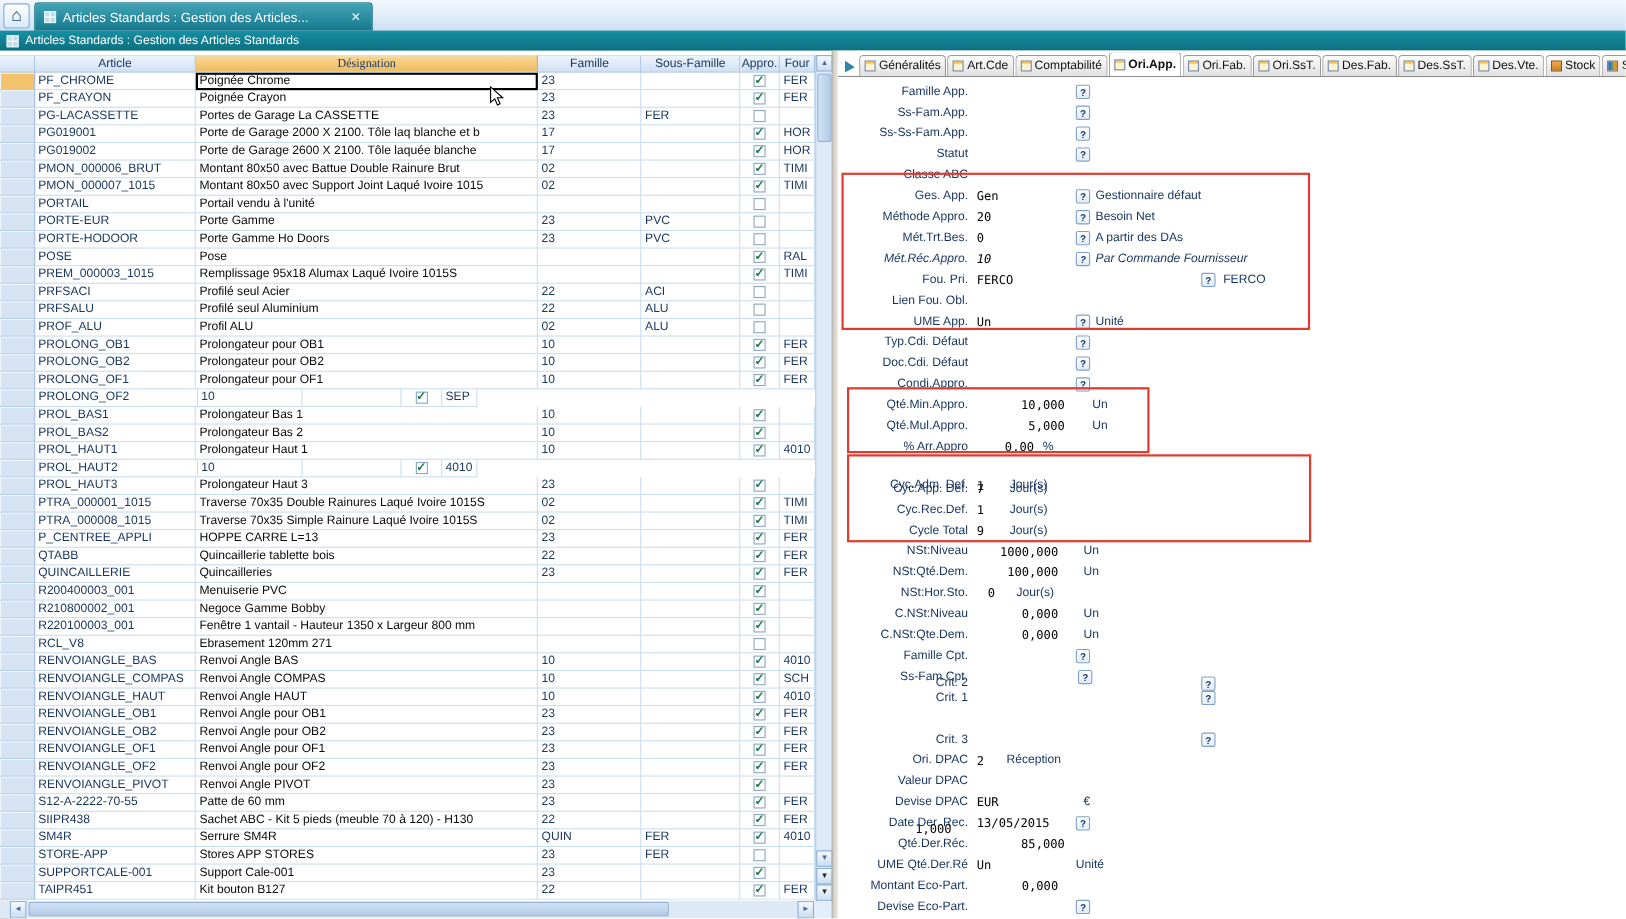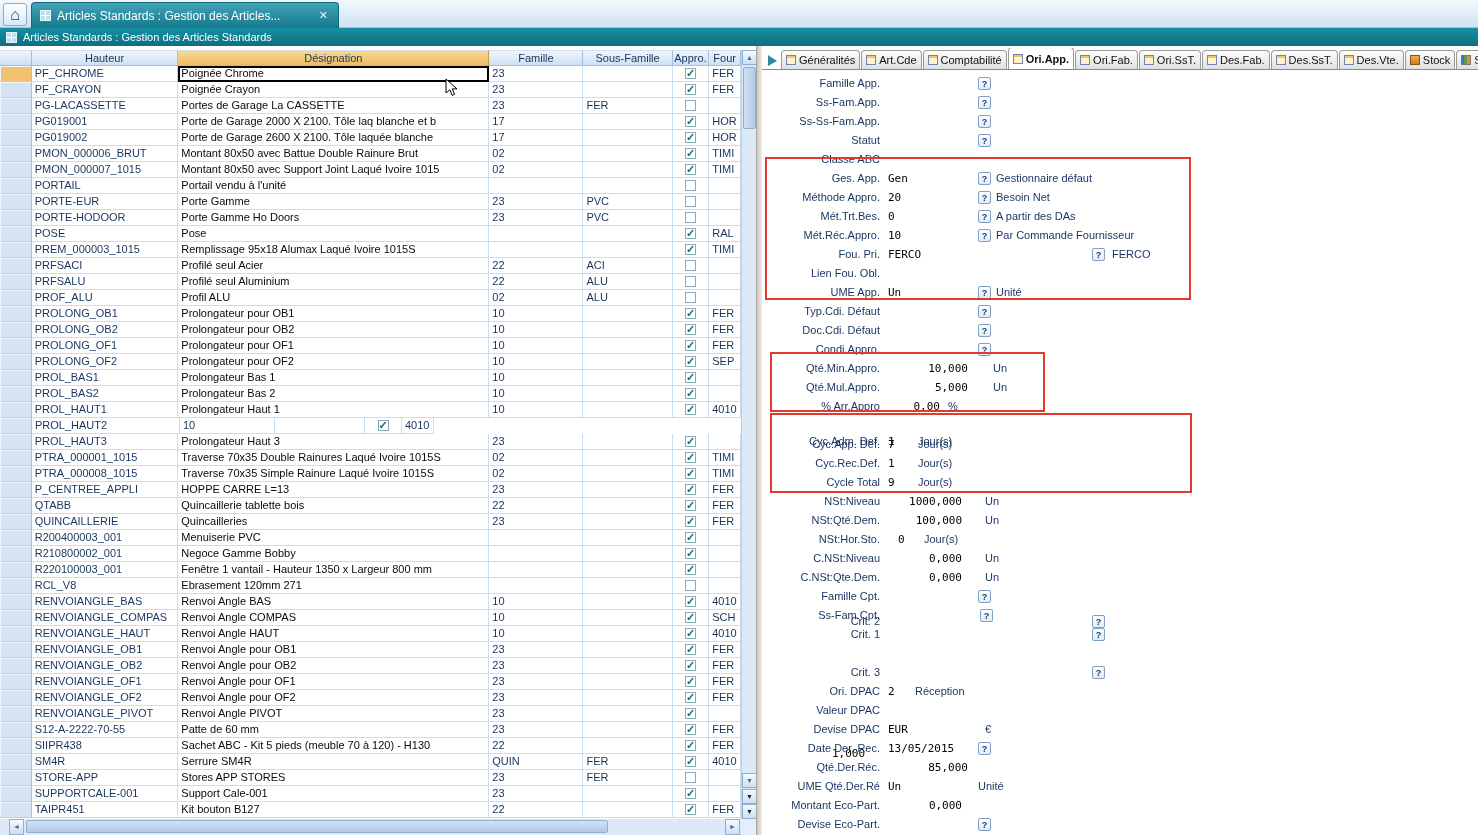--- a/index.html
+++ b/index.html
@@ -28,21 +28,21 @@
               background:linear-gradient(#1590a2,#0d6f80); color:#fff; display:flex;
               align-items:center; gap:6px; padding:0 6px; font-size:11px; }
 
   
   #table { position:absolute; left:0; top:50px; width:741px; height:768px; background:#fff; }
   #thead { display:flex; height:16px; }
   .hcell { font-size:11px; color:#17355e; text-align:center; line-height:15px;
            background:linear-gradient(#eff5fc,#cfe0f3); border-right:1px solid #a4c0de;
            border-bottom:1px solid #a4c0de; border-top:1px solid #cfe0f0;
            overflow:hidden; white-space:nowrap; }
-  .hcell.hdes { background:linear-gradient(#f8d794,#efbc62); border-right:1px solid #c79a46; }
+  .hcell.hdes { background:linear-gradient(#f8d794,#efbc62); border-right:1px solid #c79a46;font-family:Liberation Serif, serif; }
   .w-sel,.c-sel { width:32px; }
   .w-art,.c-art { width:148px; }
   .w-des,.c-des { width:314px; }
   .w-fam,.c-fam { width:95px; }
   .w-sf,.c-sf   { width:90px; }
   .w-ck,.c-ck   { width:37px; }
   .w-fo,.c-fo   { width:32px; }
   #tbody { height:752px; overflow:hidden; }
   .trow { display:flex; height:16px; background:#fff; }
   .tcell { font-size:11px; line-height:15px; border-right:1px solid #cadef2;
@@ -127,21 +127,21 @@
 </div>
 
 <div id="titlebar">
   <span class="grid-ico"></span>
   <span>Articles Standards : Gestion des Articles Standards</span>
 </div>
 
 <div id="table">
   <div id="thead">
     <div class="hcell w-sel"></div>
-    <div class="hcell w-art">Hauteur</div>
+    <div class="hcell w-art">Article</div>
     <div class="hcell w-des hdes">Désignation</div>
     <div class="hcell w-fam">Famille</div>
     <div class="hcell w-sf">Sous-Famille</div>
     <div class="hcell w-ck">Appro.</div>
     <div class="hcell w-fo">Four</div>
   </div>
   <div id="tbody">
       <div class="trow">
         <div class="tcell c-sel cur"></div>
         <div class="tcell c-art">PF_CHROME</div>
@@ -336,21 +336,20 @@
         <div class="tcell c-fam">10</div>
         <div class="tcell c-sf"></div>
         <div class="tcell c-ck">
           <span class="cb on"></span>
         </div>
         <div class="tcell c-fo">FER</div>
       </div>
       <div class="trow">
         <div class="tcell c-sel"></div>
         <div class="tcell c-art">PROLONG_OF2</div>
-        <div class="tcell c-des">Prolongateur pour OF2</div>
         <div class="tcell c-fam">10</div>
         <div class="tcell c-sf"></div>
         <div class="tcell c-ck">
           <span class="cb on"></span>
         </div>
         <div class="tcell c-fo">SEP</div>
       </div>
       <div class="trow">
         <div class="tcell c-sel"></div>
         <div class="tcell c-art">PROL_BAS1</div>
@@ -759,21 +758,21 @@
       <span class="fval" style="left: 126px;">20</span>
       <span class="qbtn" style="left: 216px;">?</span>
       <span class="fdesc" style="left: 234px;">Besoin Net</span>
     </div>
     <div class="frow" style="top: 207px;">
       <span class="flabel">Mét.Trt.Bes.</span>
       <span class="fval" style="left: 126px;">0</span>
       <span class="qbtn" style="left: 216px;">?</span>
       <span class="fdesc" style="left: 234px;">A partir des DAs</span>
     </div>
-    <div class="frow" style="top: 226px;">
+    <div class="frow" style="top: 226px; font-style: italic;">
       <span class="flabel">Mét.Réc.Appro.</span>
       <span class="fval" style="left: 126px;">10</span>
       <span class="qbtn" style="left: 216px;">?</span>
       <span class="fdesc" style="left: 234px;">Par Commande Fournisseur</span>
     </div>
     <div class="frow" style="top: 245px;">
       <span class="flabel">Fou. Pri.</span>
       <span class="fval" style="left: 126px;">FERCO</span>
       <span class="qbtn" style="left: 330px;">?</span>
       <span class="fdesc" style="left: 350px;">FERCO</span>

